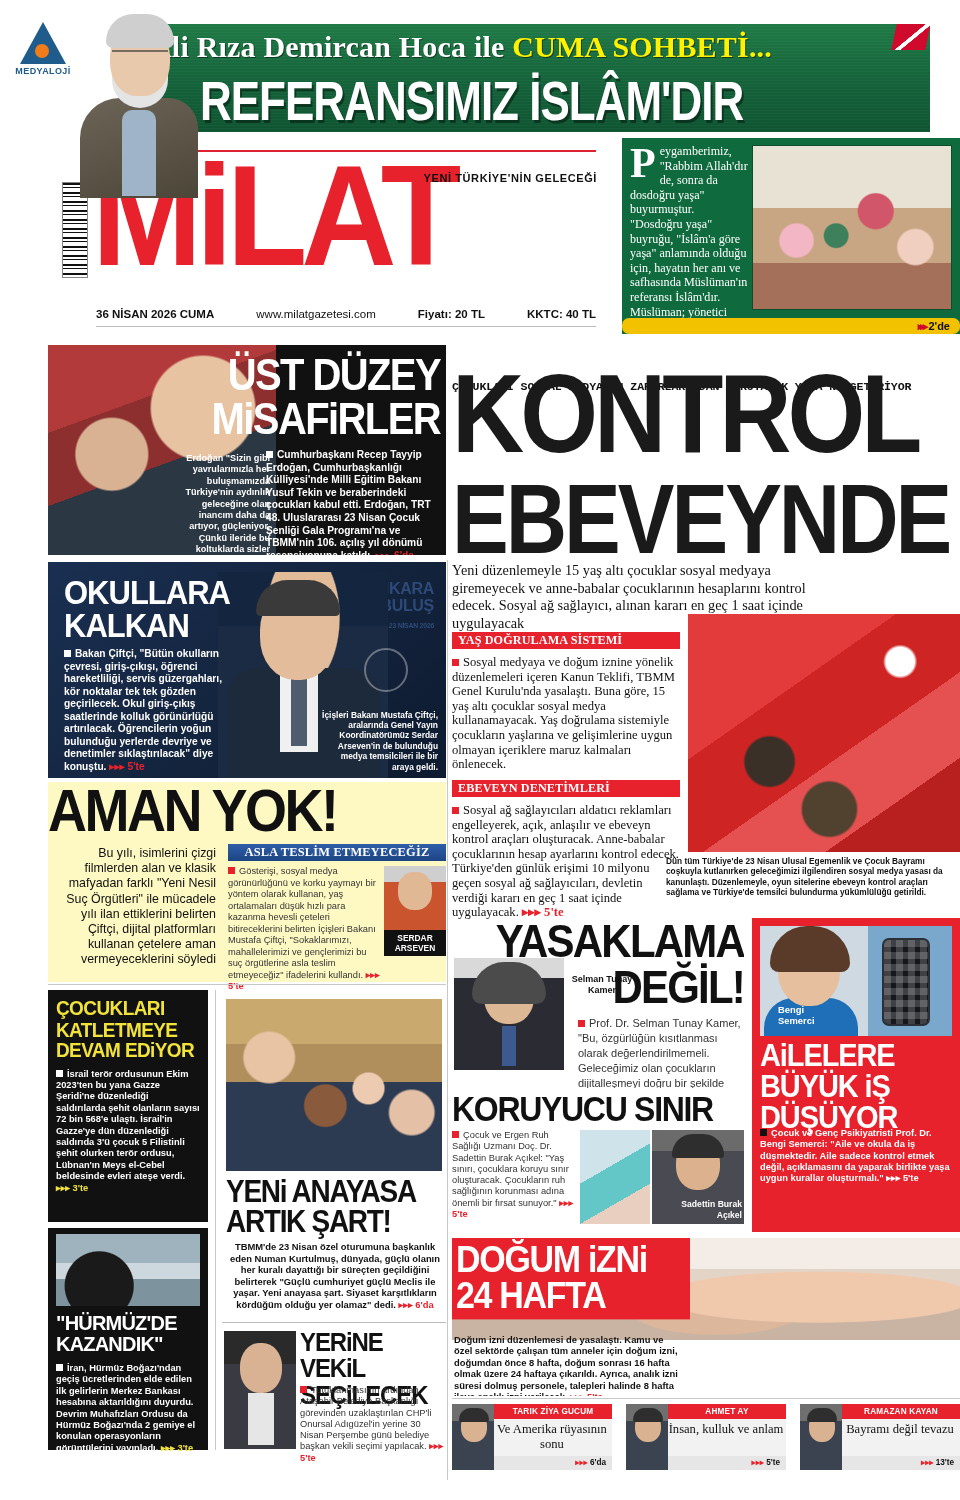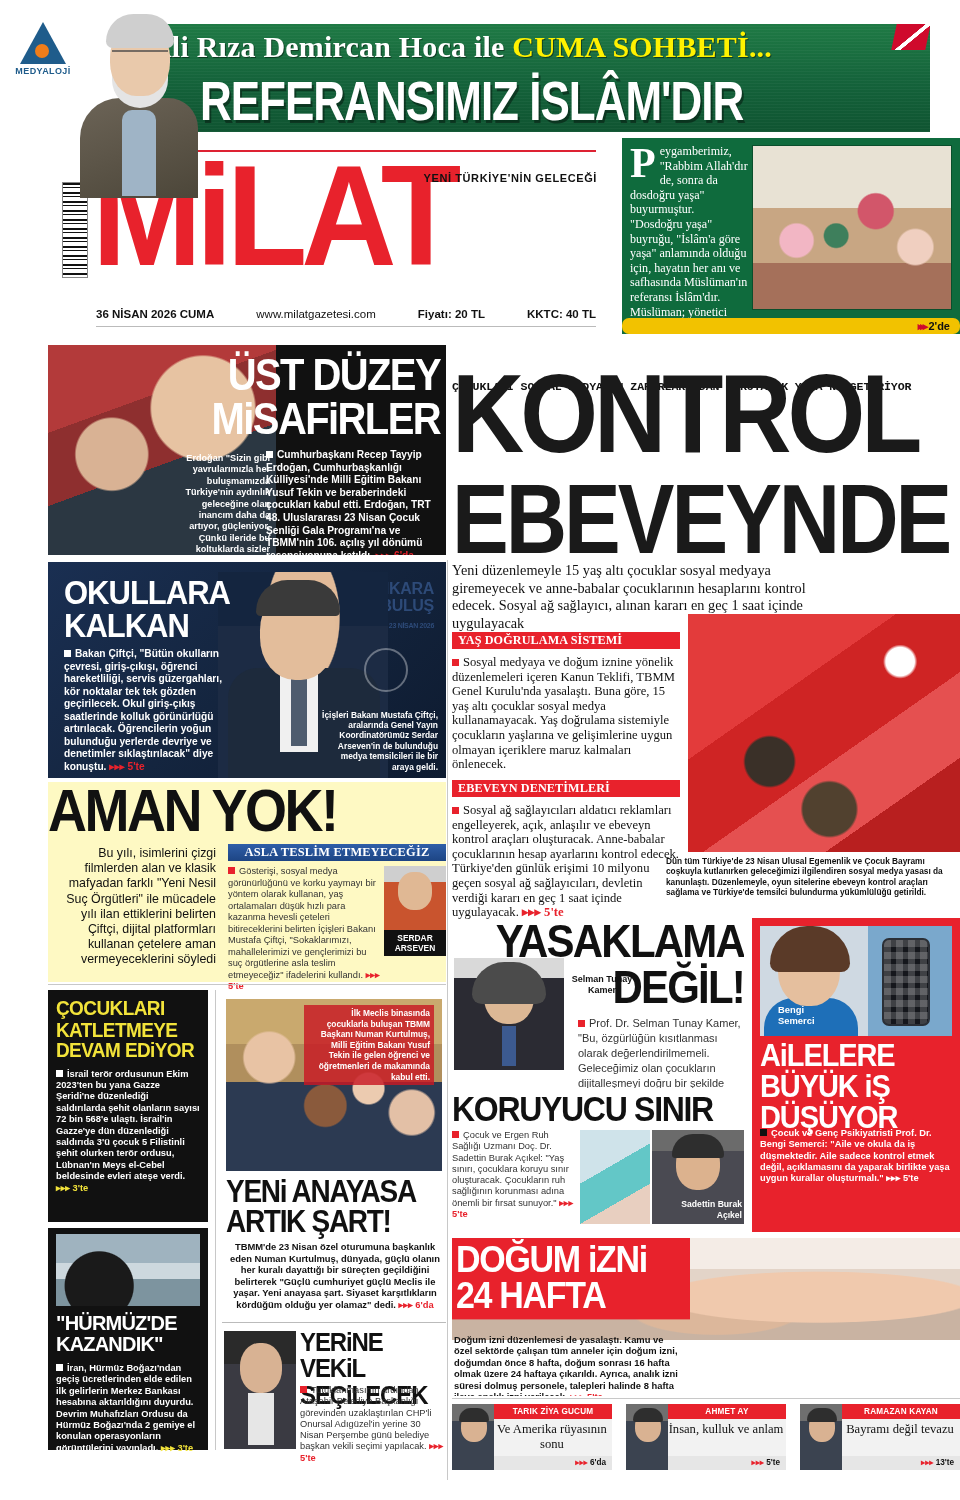--- a/index.html
+++ b/index.html
@@ -607,21 +607,20 @@
     <div class="hz-photo"></div>
     <div class="hz-title">
       <span>"HÜRMÜZ'DE</span><br>
       <span>KAZANDIK"</span>
     </div>
     <div class="hz-body"><span class="sq"></span><span>İran, Hürmüz Boğazı'ndan geçiş ücretlerinden elde edilen ilk gelirlerin Merkez Bankası hesabına aktarıldığını duyurdu. Devrim Muhafızları Ordusu da Hürmüz Boğazı'nda 2 gemiye el konulan operasyonların görüntülerini yayınladı.</span> <span class="pg y">▸▸▸ <span>3'te</span></span></div>
   </div>
 
   <div class="anayasa">
     <div class="an-photo"></div>
-    <div class="an-cap">İlk Meclis binasında çocuklarla buluşan TBMM Başkanı Numan Kurtulmuş, Milli Eğitim Bakanı Yusuf Tekin ile gelen öğrenci ve öğretmenleri de makamında kabul etti.</div>
     <div class="an-title">
       <span>YENi ANAYASA</span><br>
       <span>ARTIK ŞART!</span>
     </div>
     <div class="an-body"><span>TBMM'de 23 Nisan özel oturumuna başkanlık eden Numan Kurtulmuş, dünyada, güçlü olanın her kuralı dayattığı bir süreçten geçildiğini belirterek "Güçlü cumhuriyet güçlü Meclis ile yaşar. Yeni anayasa şart. Siyaset karşıtlıkların kördüğüm olduğu yer olamaz" dedi.</span> <span class="pg">▸▸▸ <span>6'da</span></span></div>
   </div>
 
   <div class="vekil">
     <div class="vk-photo">
         <div class="sh"></div>

